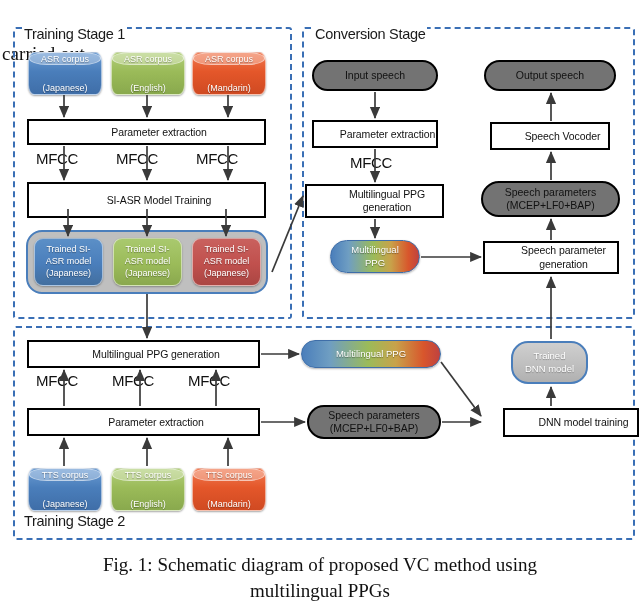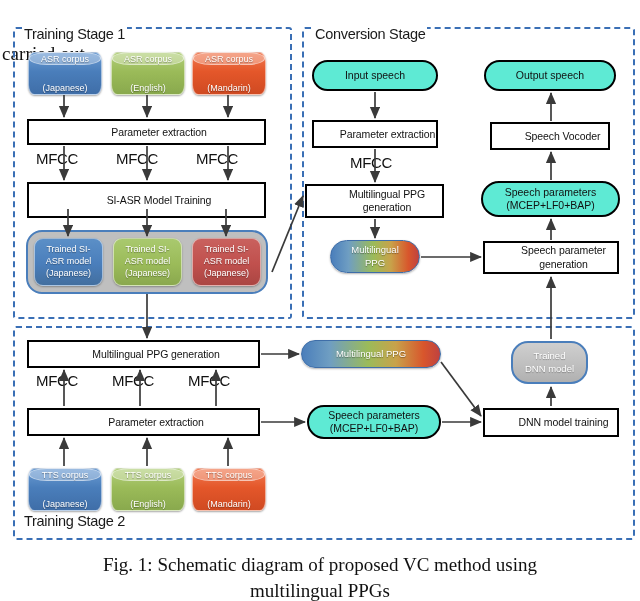--- a/index.html
+++ b/index.html
@@ -48,21 +48,21 @@
     color:#111;
     line-height:1.18;
     letter-spacing:-.1px;
     padding-left:25px;
   }
   .procbox.two{line-height:1.25;}
 
   
   .stadium{
     border:2.4px solid #000;
-    background:#5eead4;
+    background:#737373;
     border-radius:999px;
     display:flex;align-items:center;justify-content:center;
     text-align:center;
     font-size:10.5px;
     color:#111;
     line-height:1.2;
   }
 
   
   .cyl{
@@ -239,21 +239,21 @@
 
   <div class="abs procbox" style="left:27px;top:408px;width:233px;height:28px;">Parameter extraction</div>
 
   <div class="abs ppgpill" style="left:301px;top:340px;width:140px;height:28px;">Multilingual PPG</div>
 
   <div class="abs stadium" style="left:307px;top:405px;width:134px;height:34px;flex-direction:column;">
     <span>Speech parameters</span>
     <span>(MCEP+LF0+BAP)</span>
   </div>
 
-  <div class="abs procbox" style="left:483px;top:408px;width:136px;height:29px;">DNN model training</div>
+  <div class="abs procbox" style="left:503px;top:408px;width:136px;height:29px;">DNN model training</div>
 
   <div class="abs dnnbox" style="left:511px;top:341px;width:77px;height:43px;flex-direction:column;">
     <span>Trained</span>
     <span>DNN model</span>
   </div>
 
   <div class="cyl cyl-blue" style="left:28px;top:468px;width:72px;height:41px;">
     <span class="cap"></span>
     <span class="lbl">TTS corpus</span>
     <span class="lbl">(Japanese)</span>

